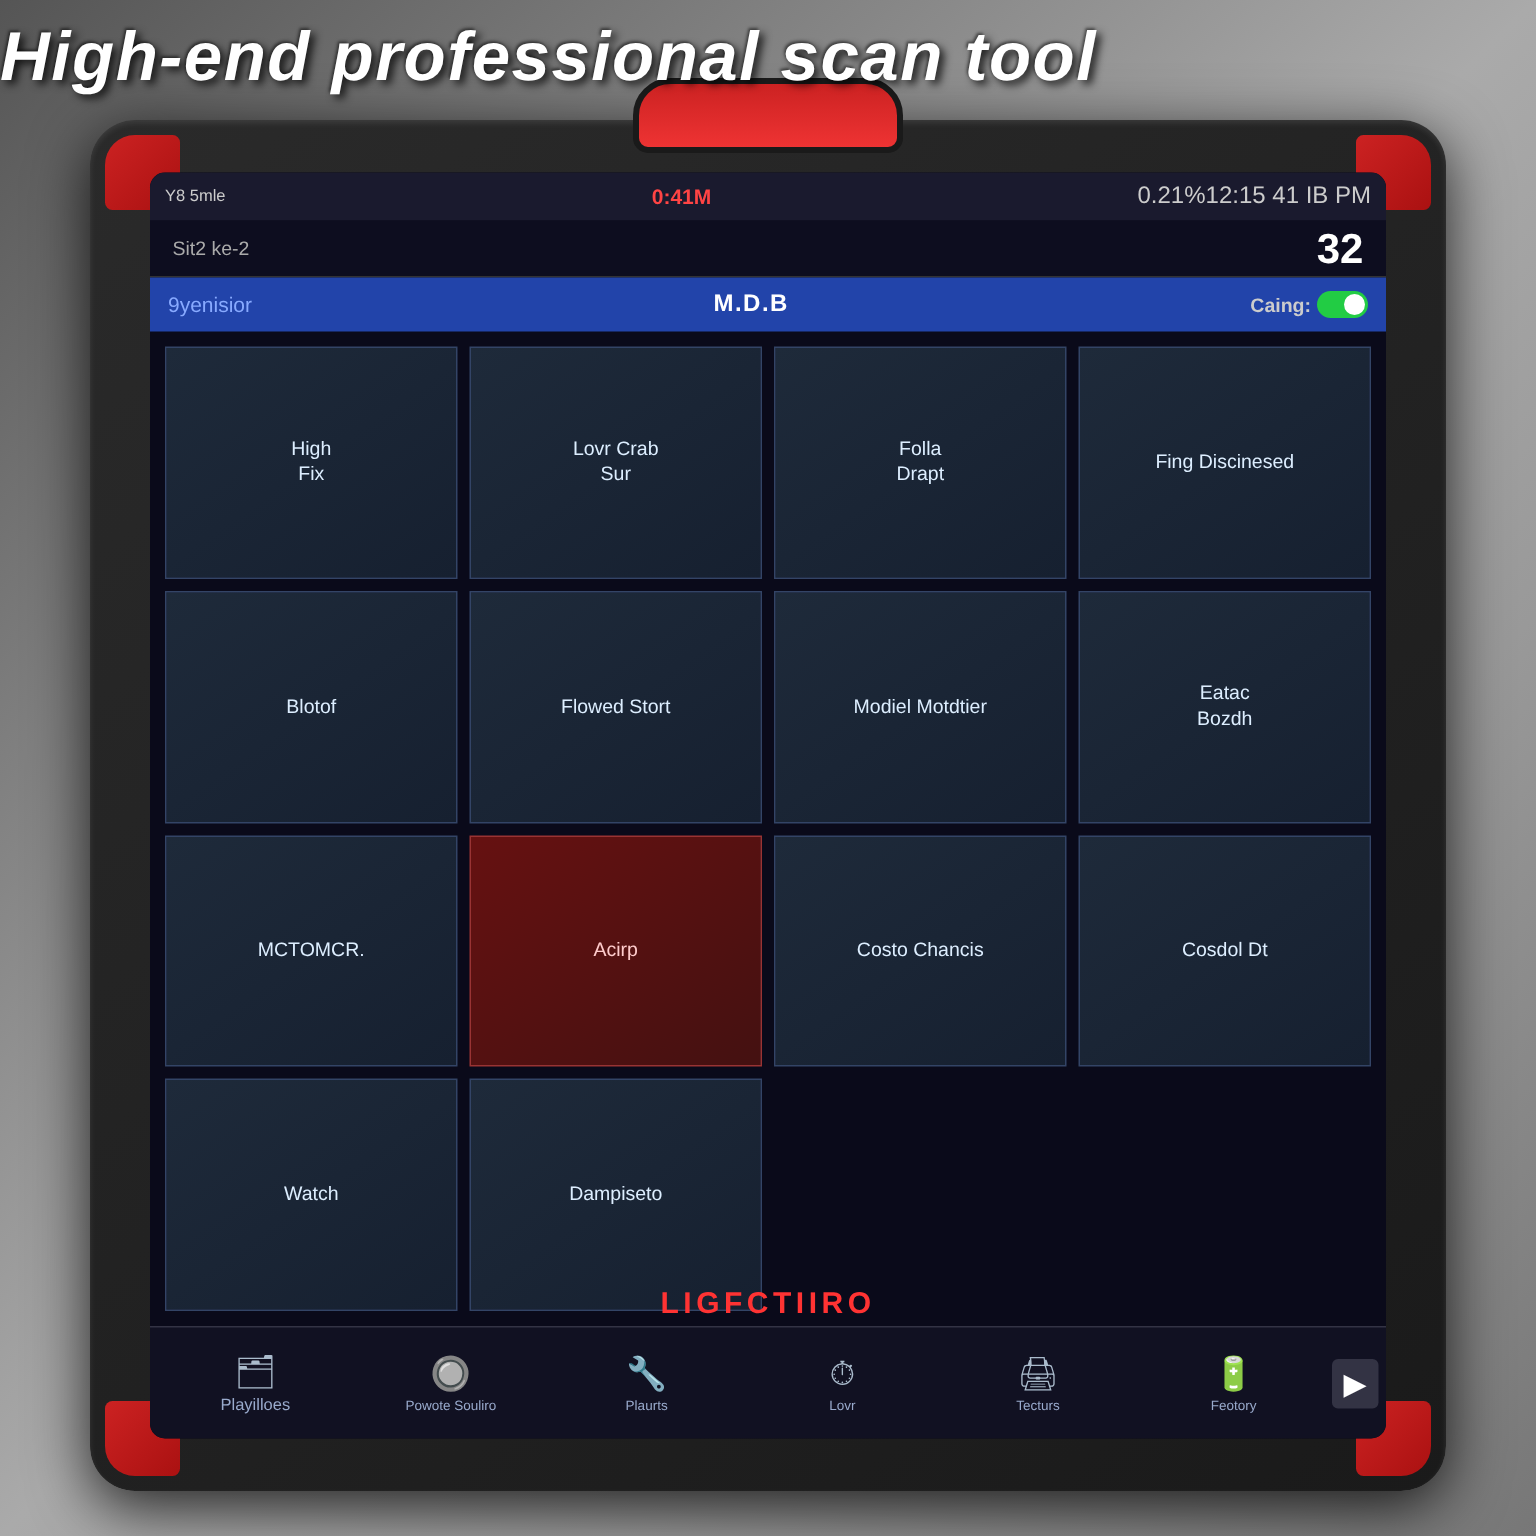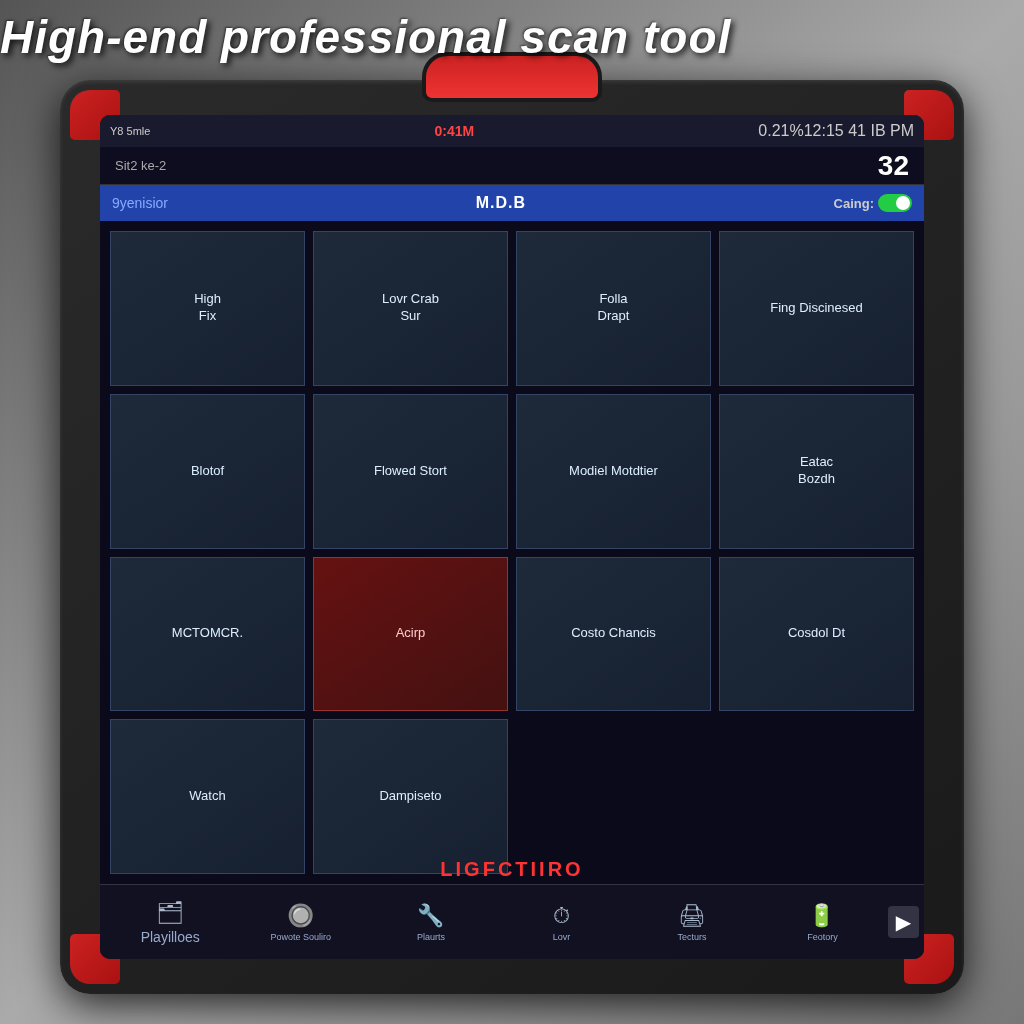--- a/index.html
+++ b/index.html
@@ -292,21 +292,21 @@
         <div class="grid-btn" style="white-space: pre-line;">Cosdol Dt</div>
         <div class="grid-btn" style="white-space: pre-line;">Watch</div>
         <div class="grid-btn" style="white-space: pre-line;">Dampiseto</div>
       </div>
 
     <div class="brand-label">LIGFCTIIRO</div>
 
     <div class="bottom-toolbar" id="toolbar-container">
     <div class="toolbar-item">
           <span class="toolbar-icon">🗂</span>
-          <span style="font-size:14px;color:#99aacc">Playilloes</span>
+          <span style="font-size:11px;color:#99aacc">Playilloes</span>
         </div>
         <div class="toolbar-item">
           <span class="toolbar-icon">🔘</span>
           <span style="font-size:9px;color:#99aacc">Powote Souliro</span>
         </div>
         <div class="toolbar-item">
           <span class="toolbar-icon">🔧</span>
           <span style="font-size:9px;color:#99aacc">Plaurts</span>
         </div>
         <div class="toolbar-item">

